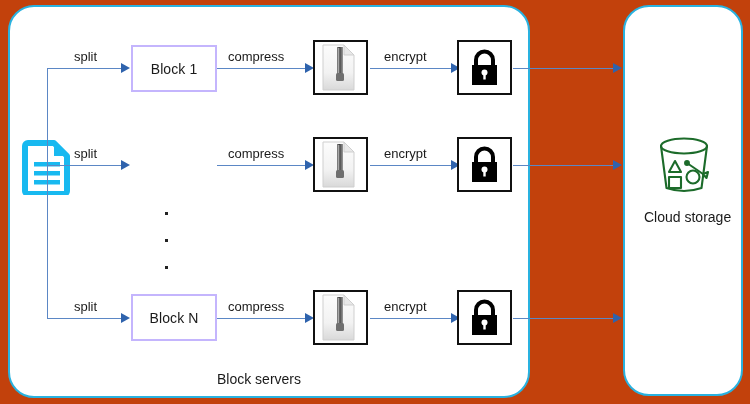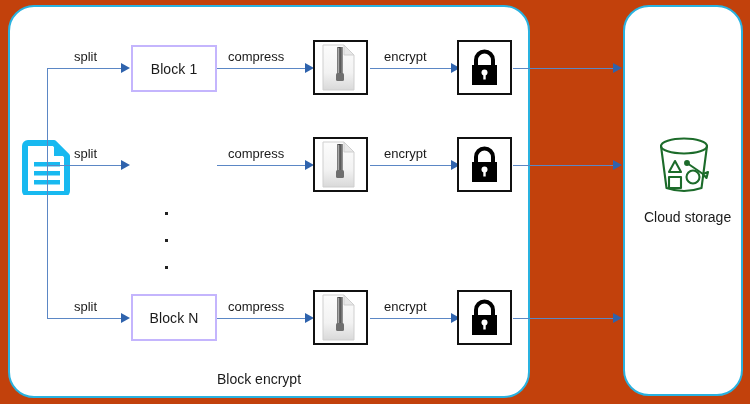--- a/index.html
+++ b/index.html
@@ -251,21 +251,21 @@
       <path d="M17 23 v-5 a8.5 8.5 0 0 1 17 0 v5" fill="none" stroke="#000000" stroke-width="4"></path>
       <rect x="13" y="23" width="25" height="20" fill="#000000"></rect>
       <circle cx="25.5" cy="30.5" r="3" fill="#ffffff"></circle>
       <rect x="24.3" y="30.5" width="2.4" height="7" fill="#ffffff"></rect>
     </svg>
   </div>
 
   <div class="h-line" style="left:513px; top:318px; width:100px;"></div>
   <div class="arrow-head" style="left:613px; top:313px;"></div>
 
-  <div class="section-label" style="left:217px; top:371px;">Block encrypt</div>
+  <div class="section-label" style="left:217px; top:371px;">Block servers</div>
 
   <div style="position:absolute; left:651px; top:133px; width:66px; height:66px;">
     <svg width="66" height="66" viewBox="0 0 66 66">
       <g fill="none" stroke="#1c6b2a" stroke-width="2.1" stroke-linejoin="round" stroke-linecap="round">
         <ellipse cx="33" cy="13" rx="23" ry="7.5"></ellipse>
         <path d="M10 13 L15.5 55 Q33 61 50.5 55 L56 13"></path>
         <polygon points="24,28 30,39 18,39"></polygon>
         <rect x="18" y="44" width="12" height="11"></rect>
         <circle cx="42" cy="44" r="6.5"></circle>
         <path d="M36 30 L52 41"></path>

